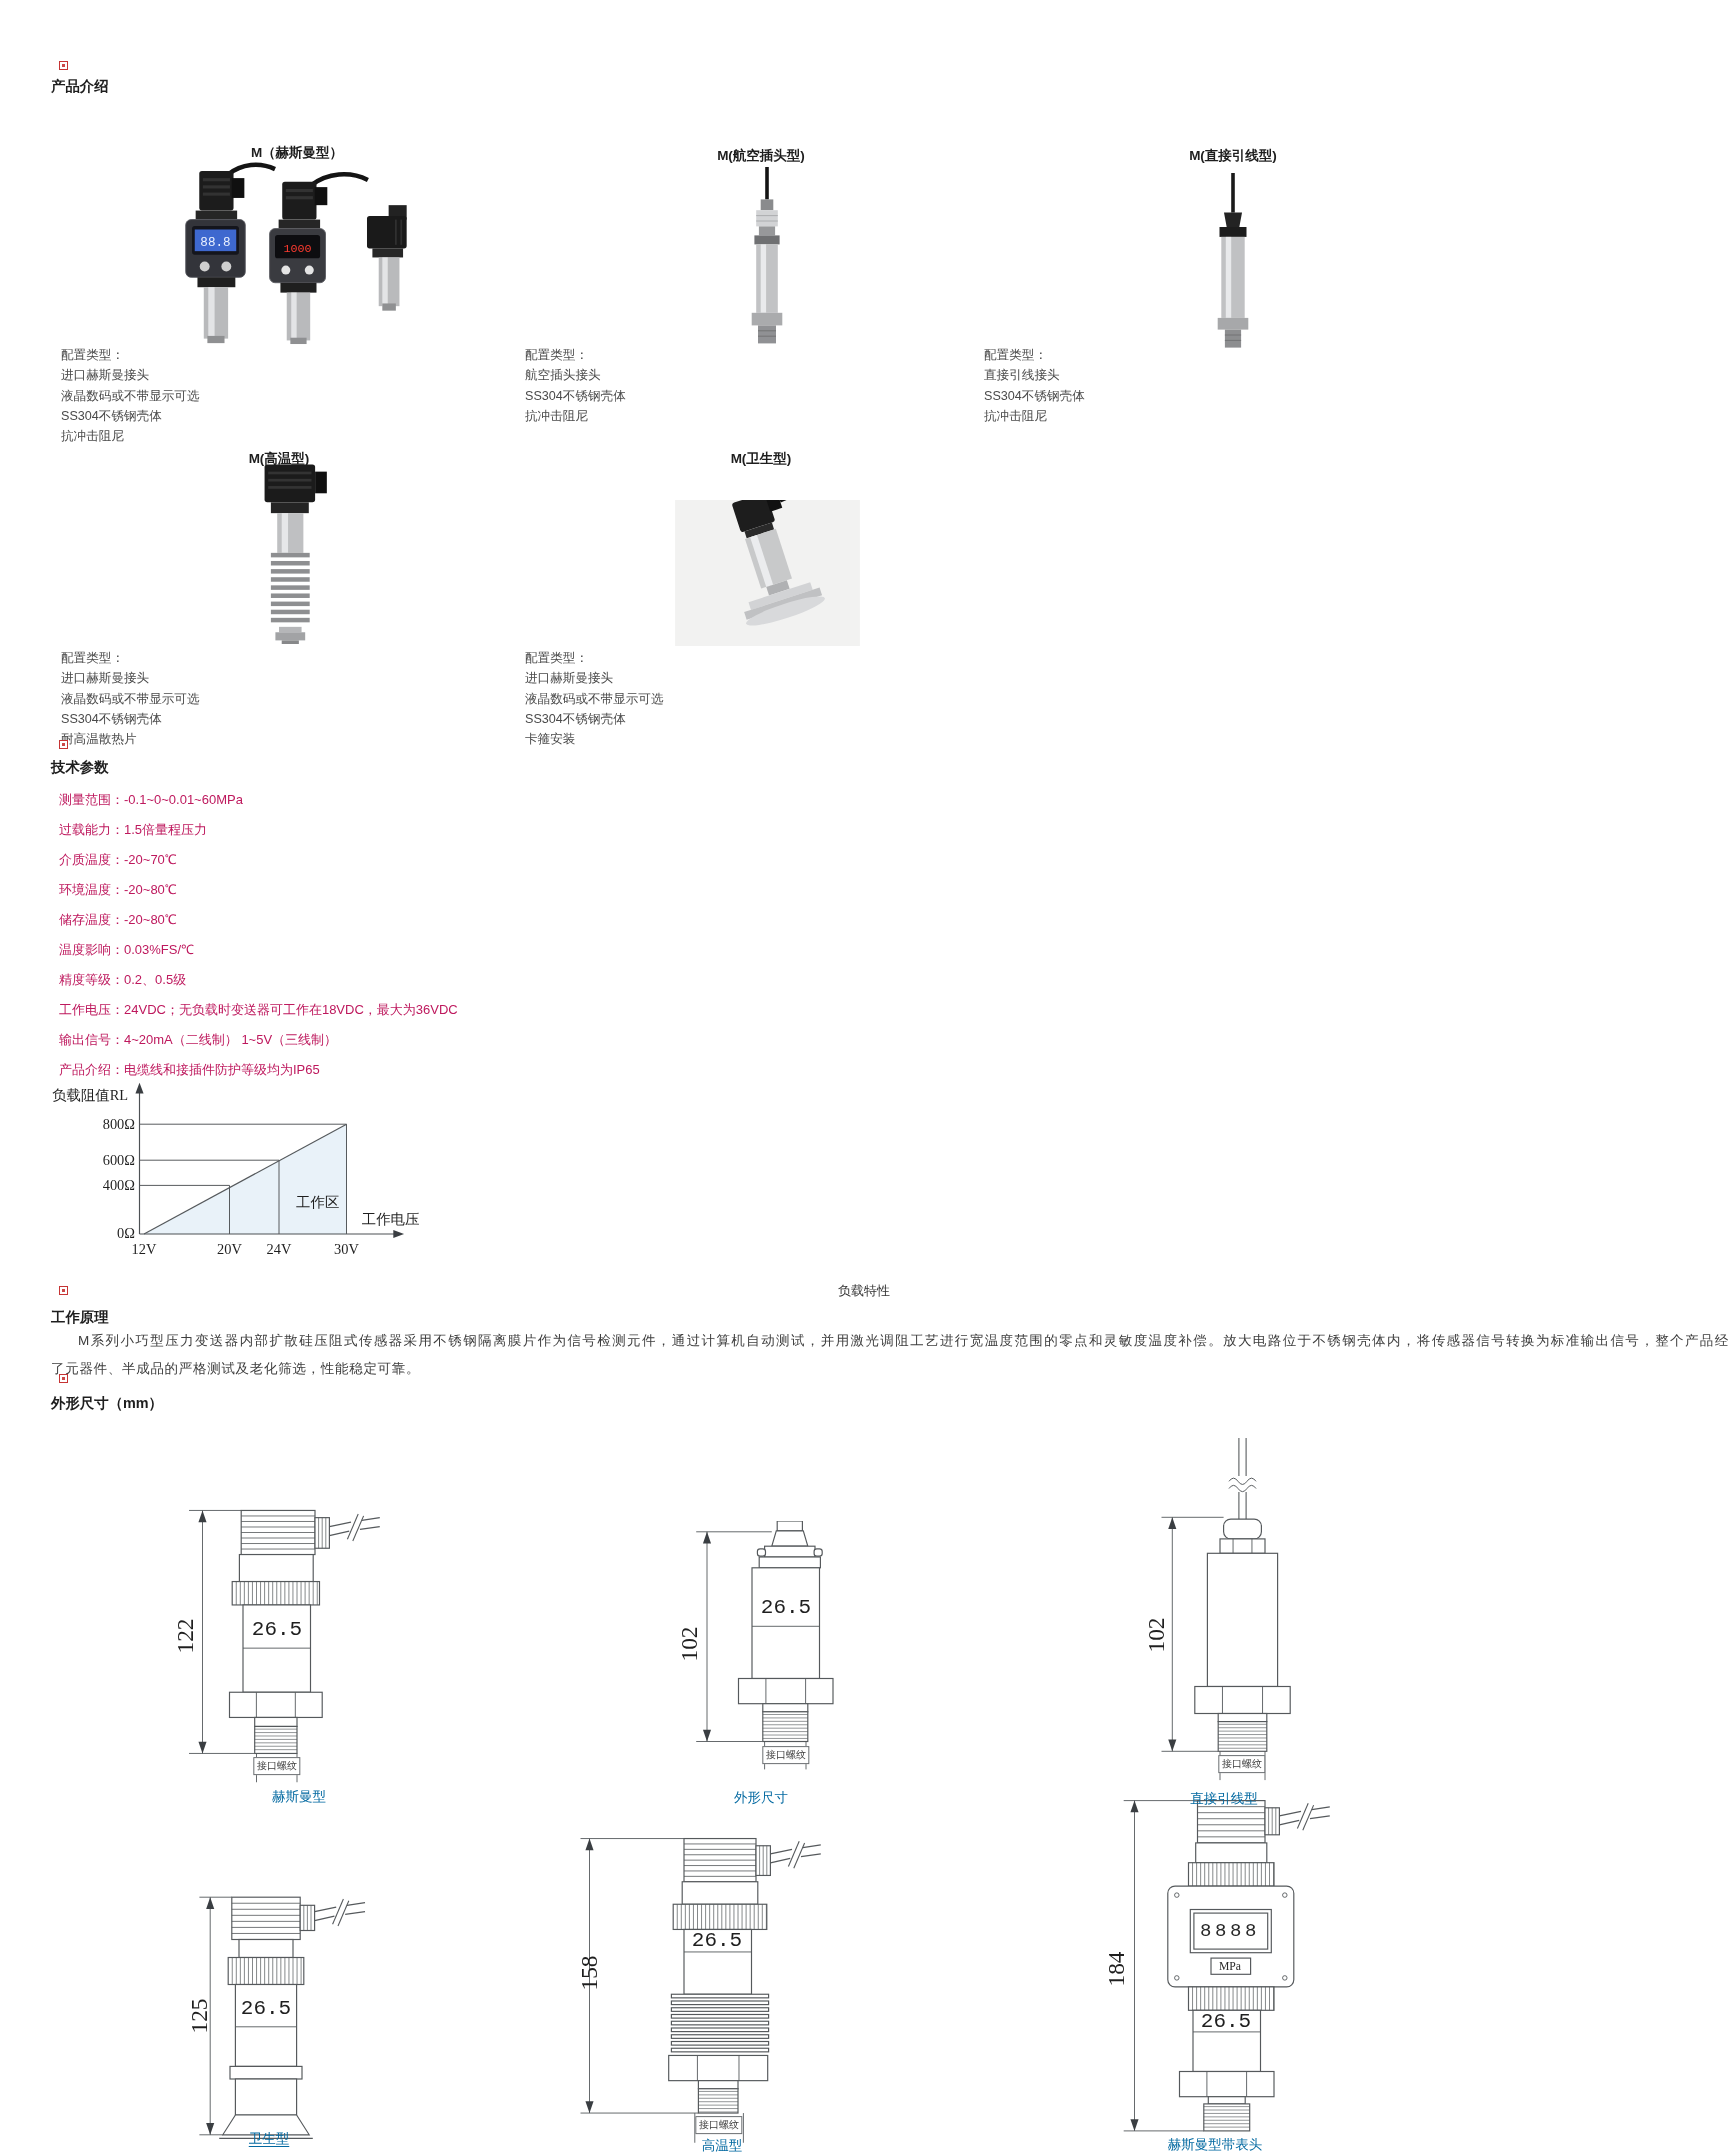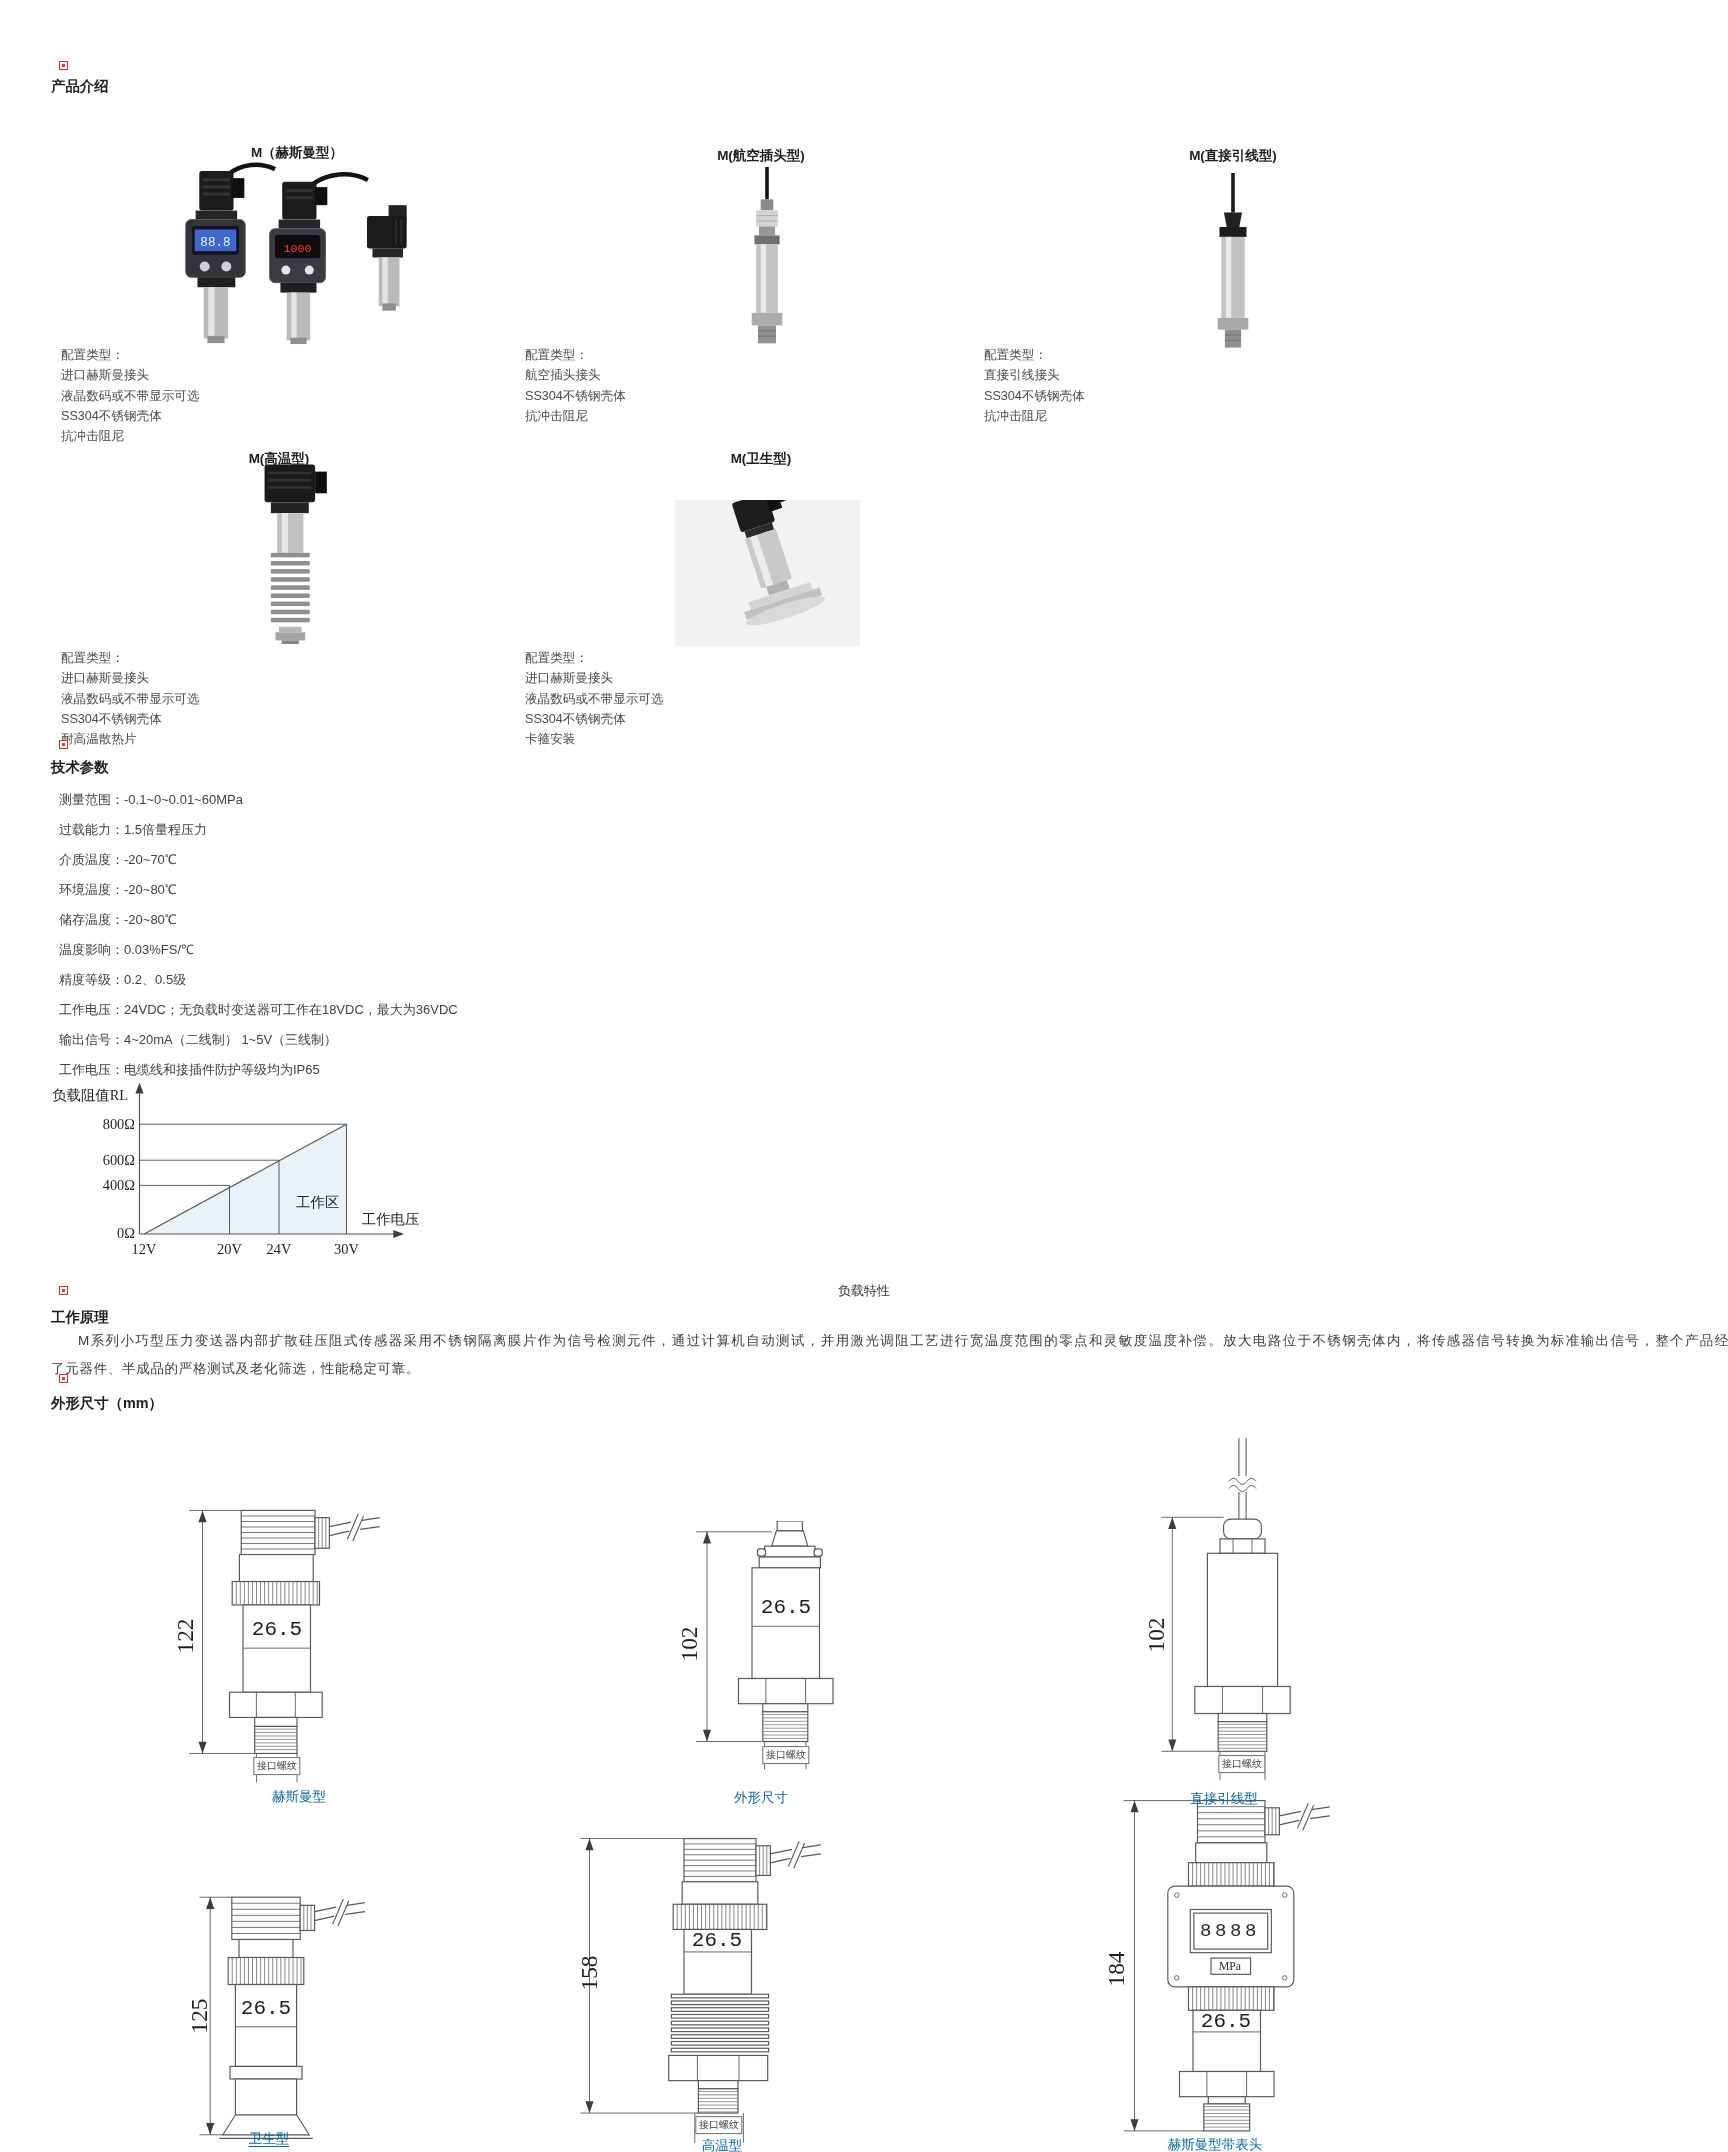--- a/index.html
+++ b/index.html
@@ -5,21 +5,21 @@
   html,body{margin:0;padding:0;background:#ffffff;}
   body{font-family:"Liberation Sans",sans-serif;color:#222;}
   #page{position:relative;width:1728px;height:2152px;background:#fff;overflow:hidden;}
   .marker{position:absolute;width:9px;height:9px;border:0.9px solid #c63434;box-sizing:border-box;background:#fff;}
   .marker:after{content:"";position:absolute;left:1.8px;top:1.8px;right:1.8px;bottom:1.8px;background:#c63434;opacity:.9;}
   .hdr{position:absolute;font-size:14.4px;font-weight:bold;color:#1e1e1e;white-space:nowrap;}
   .para{position:absolute;font-size:13.5px;color:#3d3d3d;letter-spacing:0.7px;white-space:nowrap;}
   .para2{position:absolute;font-size:13.5px;color:#3d3d3d;letter-spacing:1.4px;white-space:nowrap;}
   .ptitle{position:absolute;transform:translateX(-50%);font-size:13.5px;font-weight:bold;color:#1e1e1e;white-space:nowrap;}
   .cfg{position:absolute;font-size:12.6px;color:#4a4a4a;line-height:20.3px;white-space:nowrap;}
-  .params{position:absolute;left:59px;font-size:13px;color:#404040;line-height:30px;white-space:nowrap;}
+  .params{position:absolute;left:59px;font-size:13px;color:#be185d;line-height:30px;white-space:nowrap;}
   .caption{position:absolute;transform:translateX(-50%);font-size:13px;color:#333;white-space:nowrap;}
   .dr,.ph,.chart{position:absolute;}
   .dimv{position:absolute;font-family:"Liberation Serif",serif;font-size:23.4px;color:#1f1f1f;transform:translate(-50%,-50%) rotate(-90deg);white-space:nowrap;}
   .dimh{position:absolute;font-family:Liberation Mono, monospace;font-size:21px;color:#1f1f1f;transform:translate(-50%,-50%);white-space:nowrap;}
   .portl{position:absolute;font-size:10px;color:#3c3c3c;background:#fff;border:0.9px solid #6a6e71;padding:0.9px 2.7px;transform:translate(-50%,-50%);white-space:nowrap;}
   .dlabel{position:absolute;transform:translateX(-50%);font-size:13.5px;color:#0369a1;white-space:nowrap;}
   .dlabel.u{text-decoration:underline;text-underline-offset:2.7px;}
   .disp{position:absolute;transform:translate(-50%,-50%);font-family:"Liberation Mono",monospace;font-size:19px;letter-spacing:3.6px;color:#2a2a2a;white-space:nowrap;}
   .dispu{position:absolute;transform:translate(-50%,-50%);font-family:"Liberation Serif",serif;font-size:11.7px;color:#2a2a2a;white-space:nowrap;text-align:right;}
   .ctext{font-family:"Liberation Serif",serif;font-size:16px;fill:#1f1f1f;}
@@ -186,21 +186,21 @@
   <div class="params" style="top:785px">
       <div>测量范围：-0.1~0~0.01~60MPa</div>
       <div>过载能力：1.5倍量程压力</div>
       <div>介质温度：-20~70℃</div>
       <div>环境温度：-20~80℃</div>
       <div>储存温度：-20~80℃</div>
       <div>温度影响：0.03%FS/℃</div>
       <div>精度等级：0.2、0.5级</div>
       <div>工作电压：24VDC；无负载时变送器可工作在18VDC，最大为36VDC</div>
       <div>输出信号：4~20mA（二线制）  1~5V（三线制）</div>
-      <div>工作电压：电缆线和接插件防护等级均为IP65</div>
+      <div>产品介绍：电缆线和接插件防护等级均为IP65</div>
     </div>
 
   <svg class="chart" style="left:45px;top:1080px" width="396" height="191" viewBox="0 0 440 212">
     <polygon points="110,171 335,49 335,171" fill="#e9f2f9"></polygon>
     <line x1="105" y1="10" x2="105" y2="171" stroke="#4d5154" stroke-width="1.3"></line>
     <path d="M105,3 l-4.5,12 l9,0 z" fill="#3a3e42"></path>
     <line x1="105" y1="171" x2="392" y2="171" stroke="#4d5154" stroke-width="1.3"></line>
     <path d="M399,171 l-12,-4.5 l0,9 z" fill="#3a3e42"></path>
     <line x1="110" y1="171" x2="335" y2="49" stroke="#55595c" stroke-width="1.3"></line>
     <line x1="105" y1="49" x2="335" y2="49" stroke="#55595c" stroke-width="1.1"></line>

